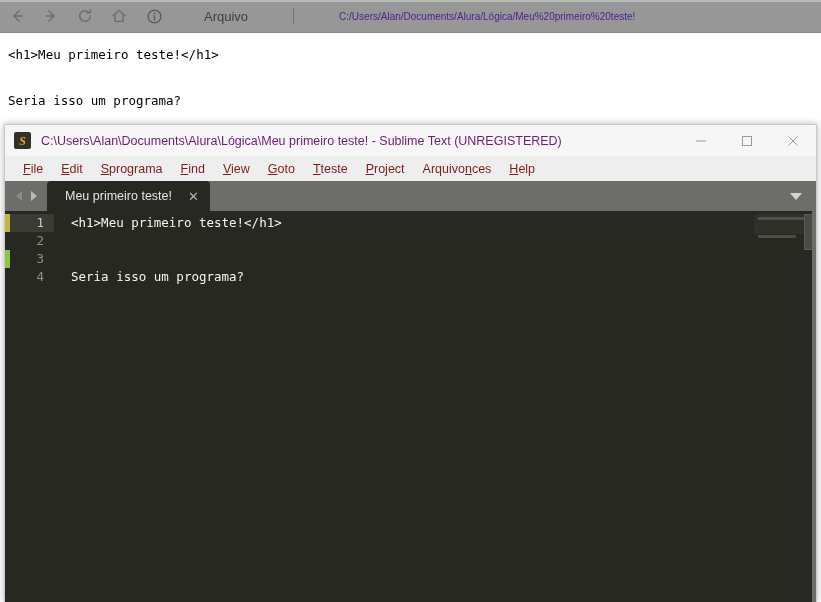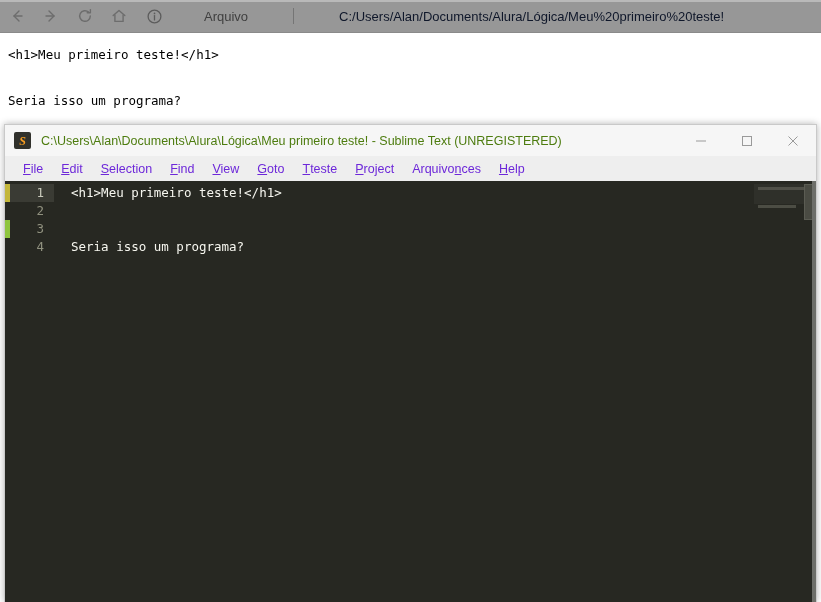--- a/index.html
+++ b/index.html
@@ -69,22 +69,22 @@
     white-space: nowrap;
   }
   .omni-sep {
     width: 1px;
     height: 16px;
     background: #757575;
     margin: 0 11px;
     flex: 0 0 auto;
   }
   .url-text {
-    font-size: 13px;
-    color: #0f172a;
+    font-size: 10px;
+    color: #4c1d95;
     white-space: nowrap;
     overflow: hidden;
     text-overflow: ellipsis;
   }
   #browser-viewport {
     background: #ffffff;
     padding: 14px 8px 0 8px;
     height: 569px;
     box-sizing: border-box;
   }
@@ -134,21 +134,21 @@
   #sublime-logo span {
     color: #f89d21;
     font-size: 12px;
     font-weight: bold;
     font-style: italic;
     font-family: "Liberation Serif", serif;
     line-height: 1;
   }
   #sublime-title-text {
     font-size: 12.5px;
-    color: #4d7c0f;
+    color: #701a75;
     white-space: nowrap;
     overflow: hidden;
     flex: 1 1 auto;
   }
   .win-ctrl {
     width: 46px;
     height: 31px;
     display: flex;
     align-items: center;
     justify-content: center;
@@ -160,21 +160,21 @@
   #sublime-menubar {
     height: 25px;
     background: #eeeeee;
     display: flex;
     align-items: center;
     padding-left: 9px;
     flex: 0 0 auto;
   }
   .menu-item {
     font-size: 12.5px;
-    color: #6d28d9;
+    color: #7f1d1d;
     padding: 0 9px;
     white-space: nowrap;
   }
   .menu-item .mn { text-decoration: underline; }
 
   #sublime-tabbar {
     height: 30px;
     background: #6d6e69;
     display: flex;
     align-items: flex-end;
@@ -420,30 +420,59 @@
         <svg width="12" height="12" viewBox="0 0 12 12" stroke="currentColor" stroke-width="1">
           <path d="M1.5 1.5 L10.5 10.5 M10.5 1.5 L1.5 10.5"></path>
         </svg>
       </span>
     </div>
   </div>
 
   <div id="sublime-menubar">
     <div class="menu-item"><span></span><span class="mn">F</span><span>ile</span></div>
     <div class="menu-item"><span></span><span class="mn">E</span><span>dit</span></div>
-    <div class="menu-item"><span></span><span class="mn">S</span><span>election</span></div>
+    <div class="menu-item"><span></span><span class="mn">S</span><span>programa</span></div>
     <div class="menu-item"><span></span><span class="mn">F</span><span>ind</span></div>
     <div class="menu-item"><span></span><span class="mn">V</span><span>iew</span></div>
     <div class="menu-item"><span></span><span class="mn">G</span><span>oto</span></div>
     <div class="menu-item"><span></span><span class="mn">T</span><span>teste</span></div>
     <div class="menu-item"><span></span><span class="mn">P</span><span>roject</span></div>
     <div class="menu-item"><span>Arquivo</span><span class="mn">n</span><span>ces</span></div>
     <div class="menu-item"><span></span><span class="mn">H</span><span>elp</span></div>
   </div>
 
+  <div id="sublime-tabbar">
+    <div id="tab-nav-arrows">
+      <span>
+        <svg width="11" height="12" viewBox="0 0 11 12">
+            <path d="M8 1 L2 6 L8 11 Z" fill="#8d8e88"></path>
+          </svg>
+      </span>
+      <span>
+        <svg width="11" height="12" viewBox="0 0 11 12">
+            <path d="M3 1 L9 6 L3 11 Z" fill="#b9bab4"></path>
+          </svg>
+      </span>
+    </div>
+
+    <div class="editor-tab">
+      <span class="tab-label">Meu primeiro teste!</span>
+      <span class="tab-close">✕</span>
+    </div>
+
+    <div id="tabbar-spacer"></div>
+
+    <div id="tab-dropdown">
+      <span>
+        <svg width="14" height="9" viewBox="0 0 14 9">
+            <path d="M1 1 L13 1 L7 8 Z" fill="#d3d4ce"></path>
+          </svg>
+      </span>
+    </div>
+  </div>
 
   <div id="sublime-body">
 
     <div id="gutter-markers">
       <div class="marker yellow"></div>
       <div class="marker none"></div>
       <div class="marker green"></div>
       <div class="marker none"></div>
     </div>
 

